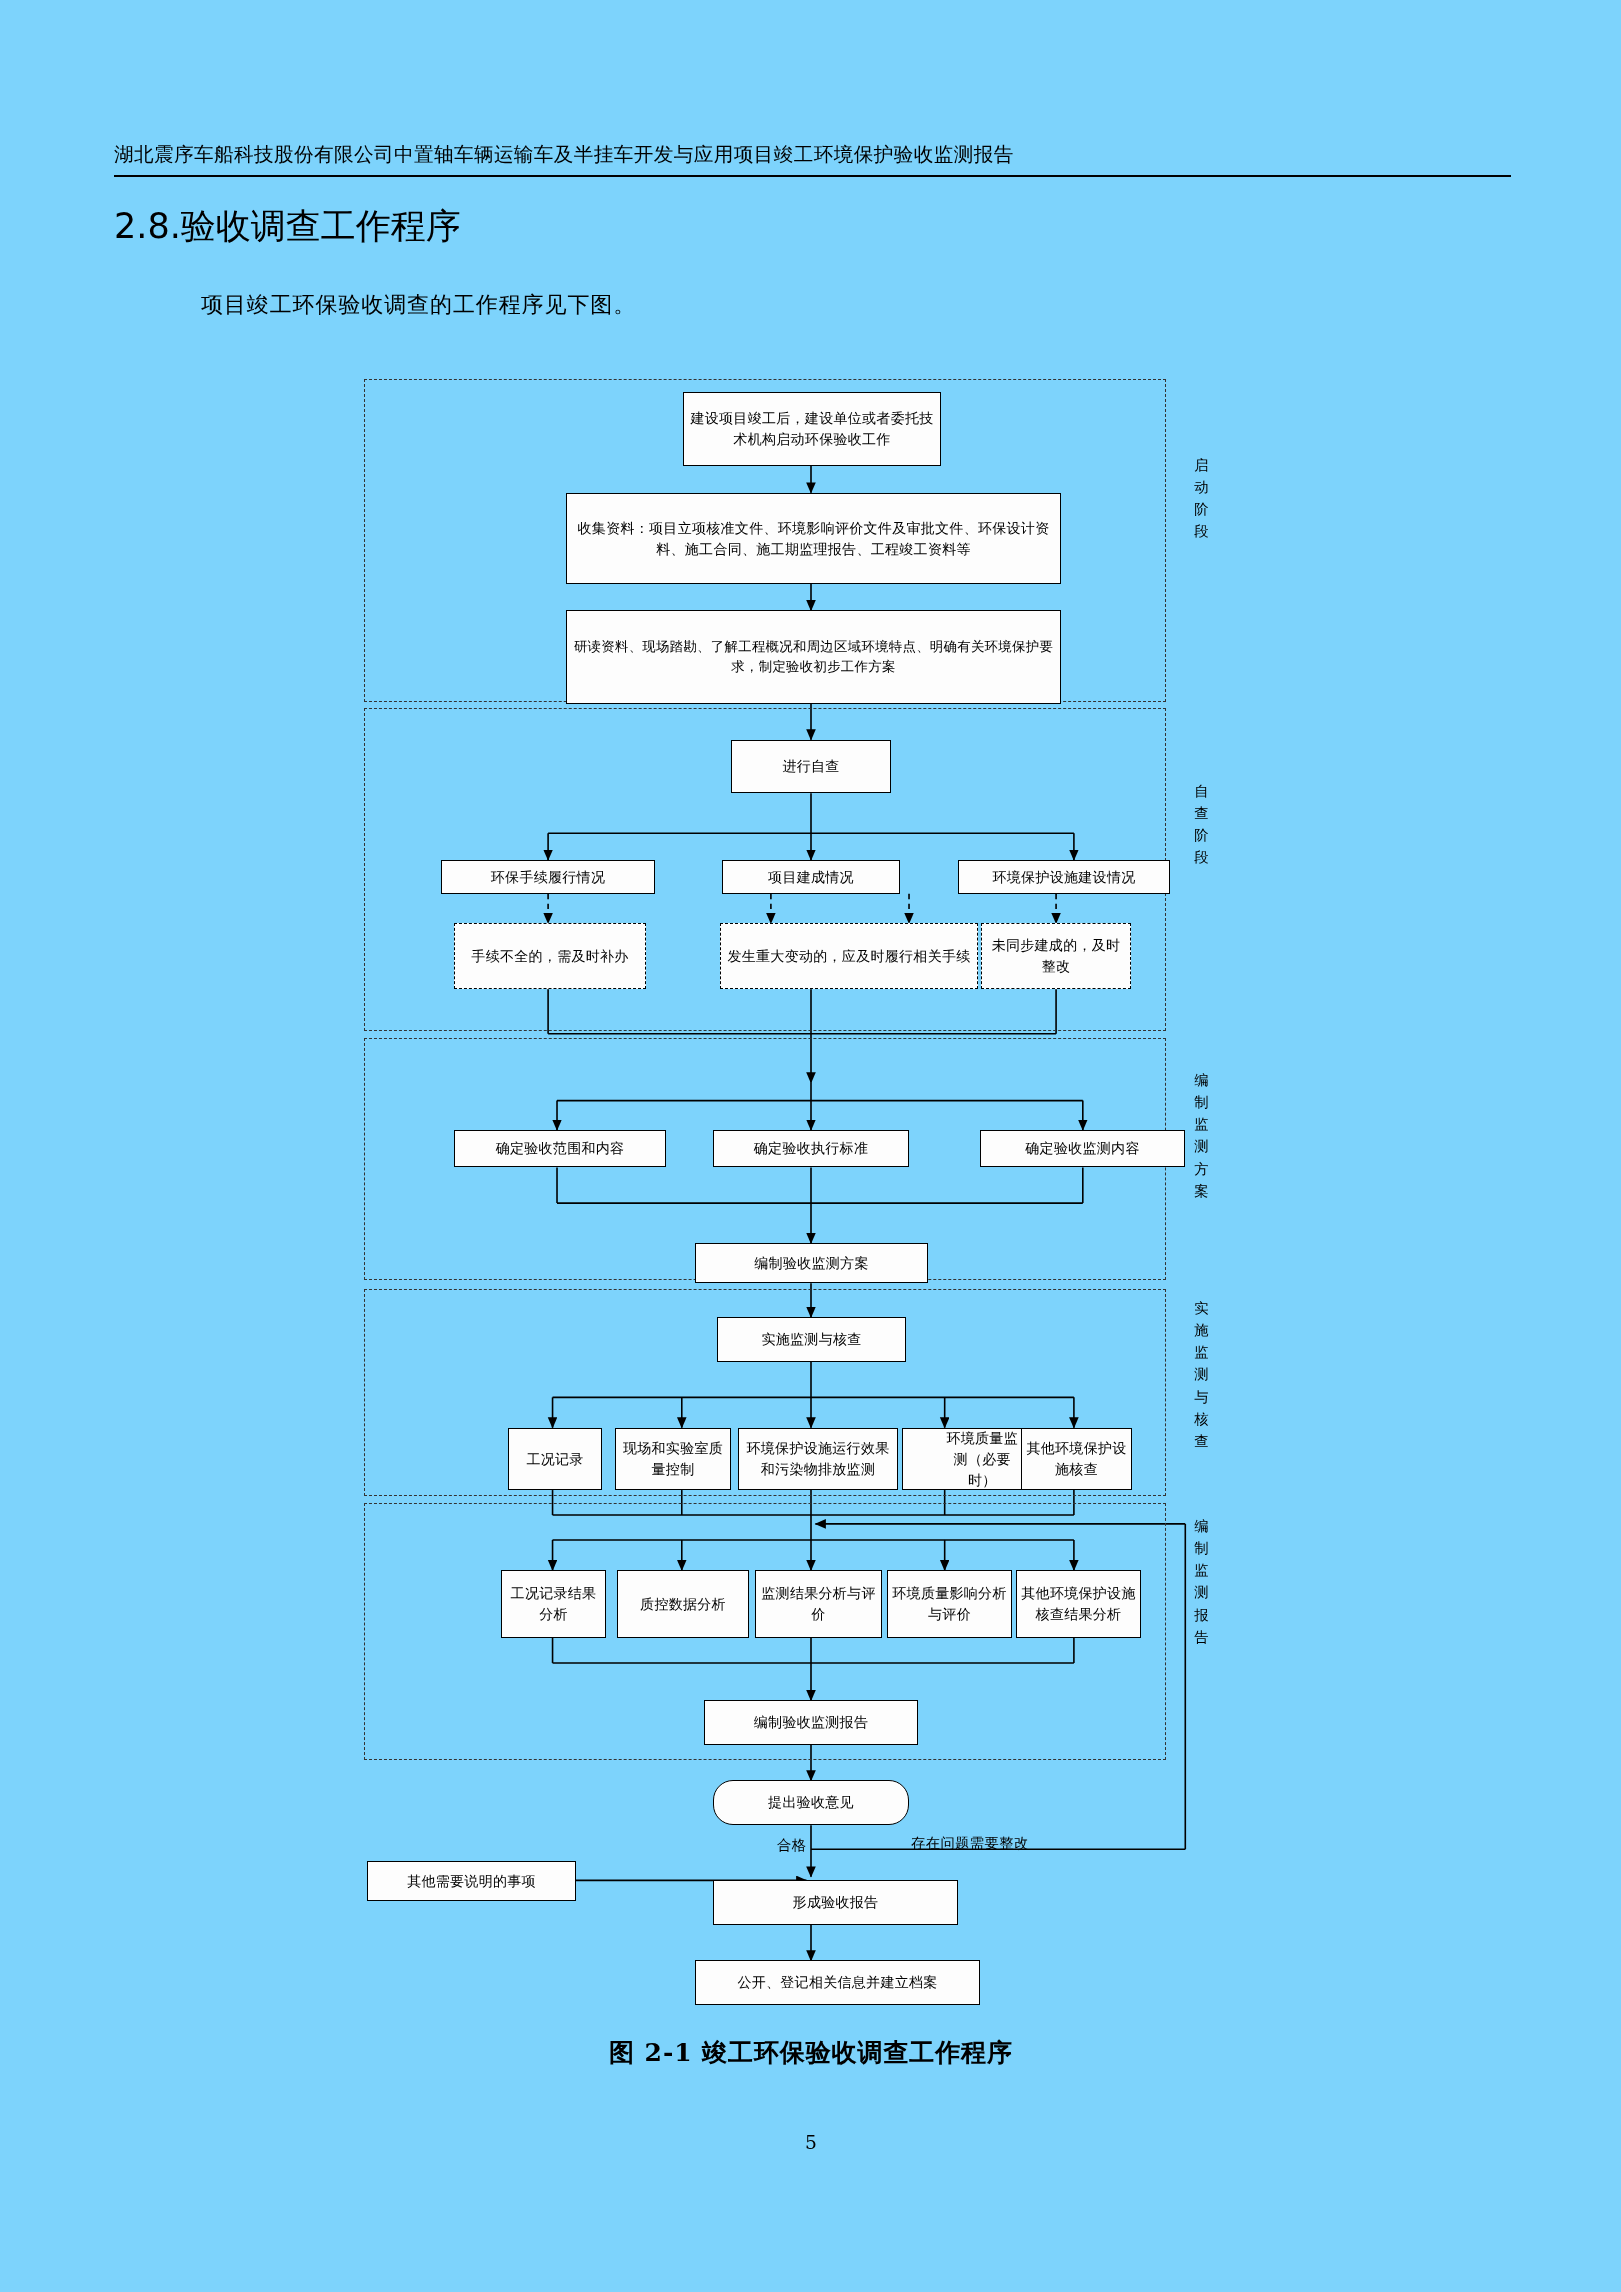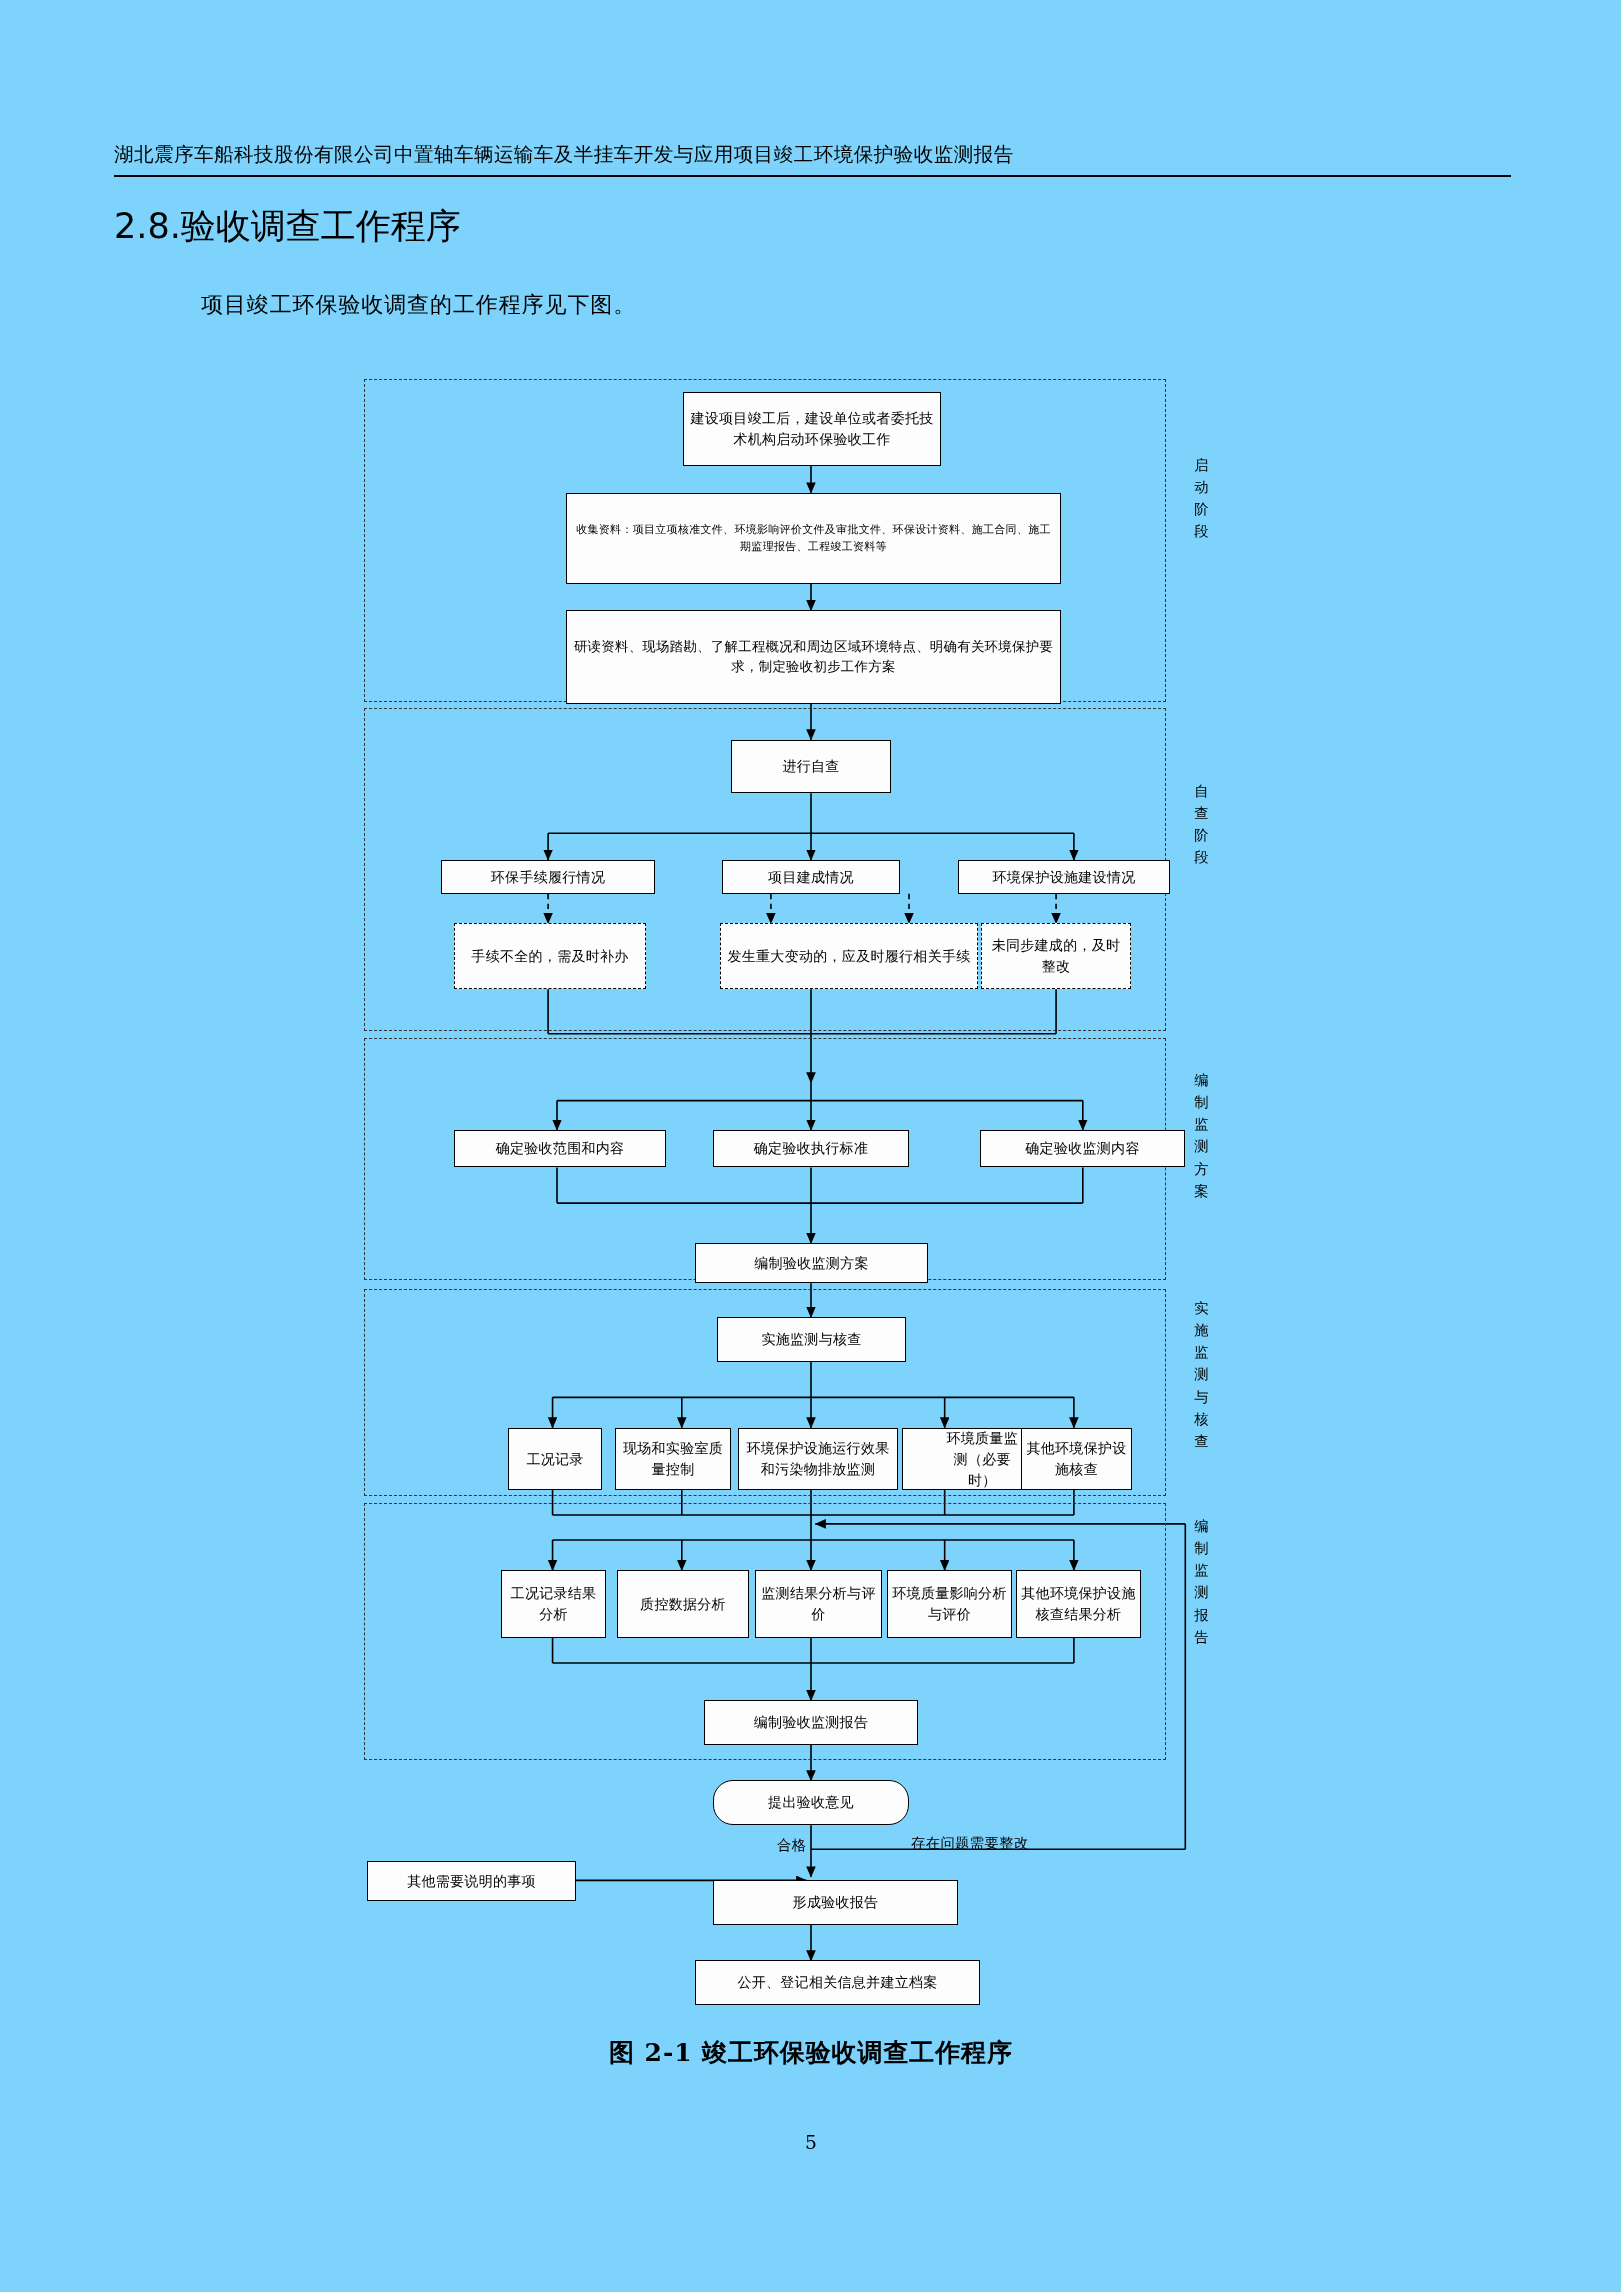--- a/index.html
+++ b/index.html
@@ -254,21 +254,21 @@
     <div class="stage-box" style="left:364px; top:1289px; width:802px;  height:207px;"></div>
     <div class="stage-box" style="left:364px; top:1503px; width:802px;  height:257px;"></div>
 
     <div class="stage-label" style="left:1191px; top:454px;">启动阶段</div>
     <div class="stage-label" style="left:1191px; top:780px;">自查阶段</div>
     <div class="stage-label" style="left:1191px; top:1069px;">编制监测方案</div>
     <div class="stage-label" style="left:1191px; top:1297px;">实施监测与核查</div>
     <div class="stage-label" style="left:1191px; top:1515px;">编制监测报告</div>
 
     <div class="node" style="left:683px; top:392px; width:258px; height:74px;">建设项目竣工后，建设单位或者委托技术机构启动环保验收工作</div>
-    <div class="node" style="left:566px; top:493px; width:495px; height:91px; font-size:11px;">收集资料：项目立项核准文件、环境影响评价文件及审批文件、环保设计资料、施工合同、施工期监理报告、工程竣工资料等</div>
+    <div class="node" style="left:566px; top:493px; width:495px; height:91px; font-size:14px;">收集资料：项目立项核准文件、环境影响评价文件及审批文件、环保设计资料、施工合同、施工期监理报告、工程竣工资料等</div>
     <div class="node" style="left:566px; top:610px; width:495px; height:94px; font-size:13.4px;">研读资料、现场踏勘、了解工程概况和周边区域环境特点、明确有关环境保护要求，制定验收初步工作方案</div>
 
     <div class="node" style="left:731px; top:740px; width:160px; height:53px;">进行自查</div>
 
     <div class="node" style="left:441px; top:860px; width:214px; height:34px;">环保手续履行情况</div>
     <div class="node" style="left:722px; top:860px; width:178px; height:34px;">项目建成情况</div>
     <div class="node" style="left:958px; top:860px; width:212px; height:34px;">环境保护设施建设情况</div>
 
     <div class="node dashed" style="left:454px; top:923px; width:192px; height:66px;">手续不全的，需及时补办</div>
     <div class="node dashed" style="left:720px; top:923px; width:258px; height:66px;">发生重大变动的，应及时履行相关手续</div>

